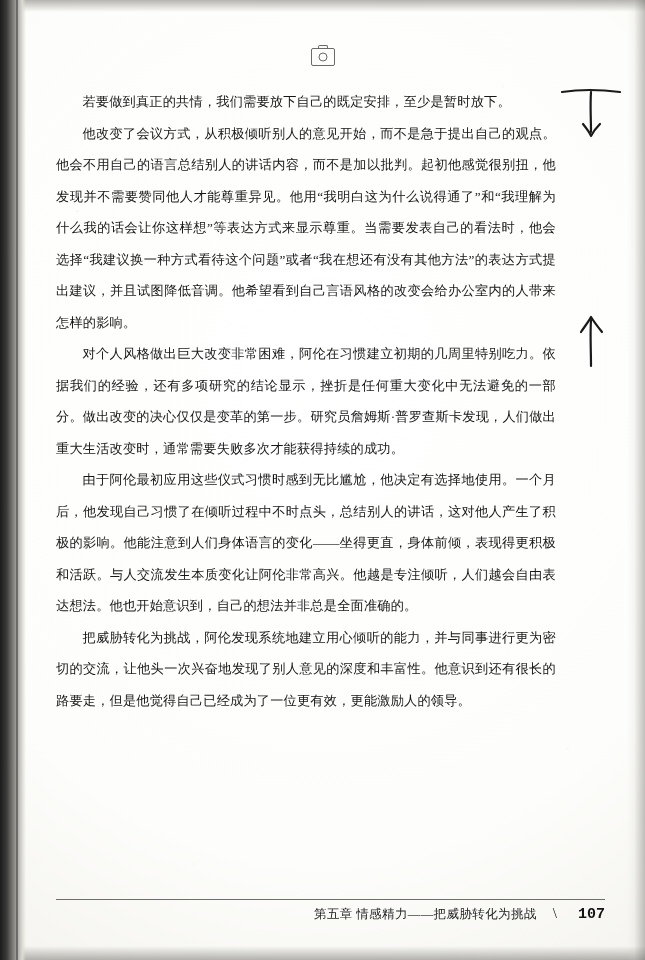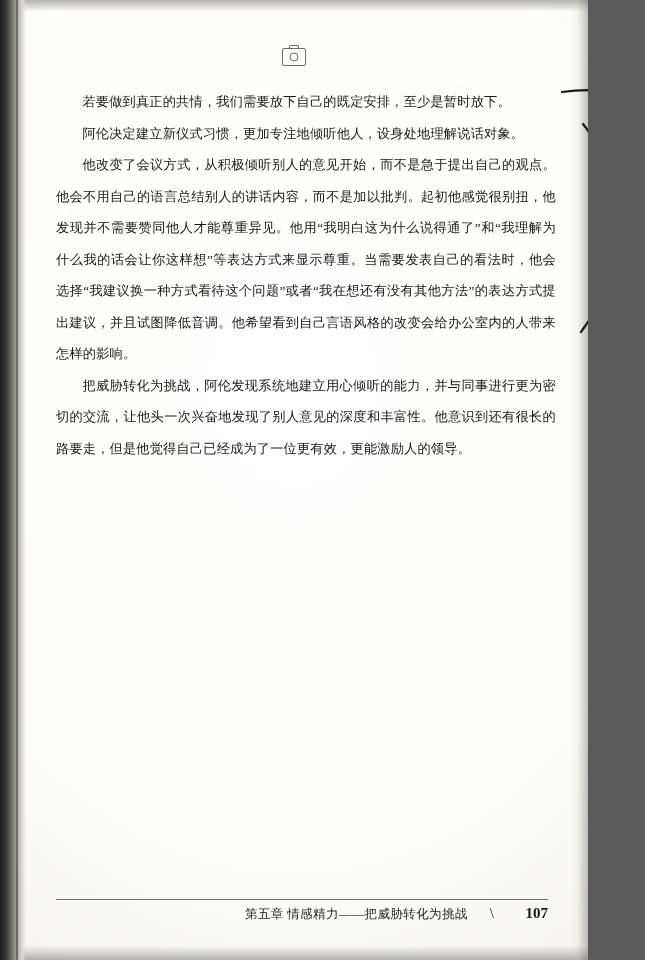--- a/index.html
+++ b/index.html
@@ -2,21 +2,21 @@
 <html><head>
 <meta charset="utf-8">
 <style>
   html, body {
     margin: 0;
     padding: 0;
     background: #5a5a5a;
   }
   #page {
     position: relative;
-    width: 588px;
+    width: 645px;
     height: 960px;
     overflow: hidden;
     background: #ffffff;
     font-family: "Liberation Serif", serif;
   }
   
   .paper {
     position: absolute;
     inset: 0;
     background:
@@ -130,34 +130,34 @@
     height: 1px;
     background: #6e6e6e;
   }
   .footer-inner {
     position: absolute;
     left: 0; right: 0;
     top: 6px;
     display: flex;
     align-items: baseline;
     justify-content: flex-end;
-    gap: 16px;
+    gap: 10px;
   }
   .chapter-label {
     font-size: 12.5px;
     color: #1d1d1d;
     letter-spacing: 0.4px;
   }
   .page-number {
     font-size: 15px;
     font-weight: bold;
     color: #141414;
     min-width: 38px;
     text-align: right;
-    font-family: Liberation Serif, serif;
+    font-family: Liberation Mono, monospace;
   }
   .footer-slash {
     font-size: 15px;
     color: #2a2a2a;
     margin-left: 6px;
   }
 
   
   .annotation {
     position: absolute;
@@ -190,22 +190,23 @@
   <div class="right-edge"></div>
   <div class="gutter"></div>
   <div class="gutter-edge"></div>
 
   <div class="ornament">
     <span class="box"></span>
   </div>
 
   <div class="body-text">
     <p>若要做到真正的共情，我们需要放下自己的既定安排，至少是暂时放下。</p>
-    <p>阿伦决定建立新仪式习惯，更加专注地倾听他人，设身处地理解说话对象。</p>
     <p>他改变了会议方式，从积极倾听别人的意见开始，而不是急于提出自己的观点。他会不用自己的语言总结别人的讲话内容，而不是加以批判。起初他感觉很别扭，他发现并不需要赞同他人才能尊重异见。他用“我明白这为什么说得通了”和“我理解为什么我的话会让你这样想”等表达方式来显示尊重。当需要发表自己的看法时，他会选择“我建议换一种方式看待这个问题”或者“我在想还有没有其他方法”的表达方式提出建议，并且试图降低音调。他希望看到自己言语风格的改变会给办公室内的人带来怎样的影响。</p>
+    <p>对个人风格做出巨大改变非常困难，阿伦在习惯建立初期的几周里特别吃力。依据我们的经验，还有多项研究的结论显示，挫折是任何重大变化中无法避免的一部分。做出改变的决心仅仅是变革的第一步。研究员詹姆斯·普罗查斯卡发现，人们做出重大生活改变时，通常需要失败多次才能获得持续的成功。</p>
+    <p>由于阿伦最初应用这些仪式习惯时感到无比尴尬，他决定有选择地使用。一个月后，他发现自己习惯了在倾听过程中不时点头，总结别人的讲话，这对他人产生了积极的影响。他能注意到人们身体语言的变化——坐得更直，身体前倾，表现得更积极和活跃。与人交流发生本质变化让阿伦非常高兴。他越是专注倾听，人们越会自由表达想法。他也开始意识到，自己的想法并非总是全面准确的。</p>
     <p>把威胁转化为挑战，阿伦发现系统地建立用心倾听的能力，并与同事进行更为密切的交流，让他头一次兴奋地发现了别人意见的深度和丰富性。他意识到还有很长的路要走，但是他觉得自己已经成为了一位更有效，更能激励人的领导。</p>
   </div>
 
   <div class="annotation ann-top">
     <svg width="70" height="60" viewBox="0 0 70 60">
       <path d="M6 6 C 26 3, 48 4, 64 6" stroke="#1a1a1a" stroke-width="2.2" fill="none" stroke-linecap="round"></path>
       <path d="M35 6 C 34 20, 35 32, 35 46" stroke="#1a1a1a" stroke-width="2.2" fill="none" stroke-linecap="round"></path>
       <path d="M27 38 C 31 43, 34 47, 35 50 C 37 46, 40 42, 44 38" stroke="#1a1a1a" stroke-width="2.2" fill="none" stroke-linecap="round" stroke-linejoin="round"></path>
     </svg>
   </div>

